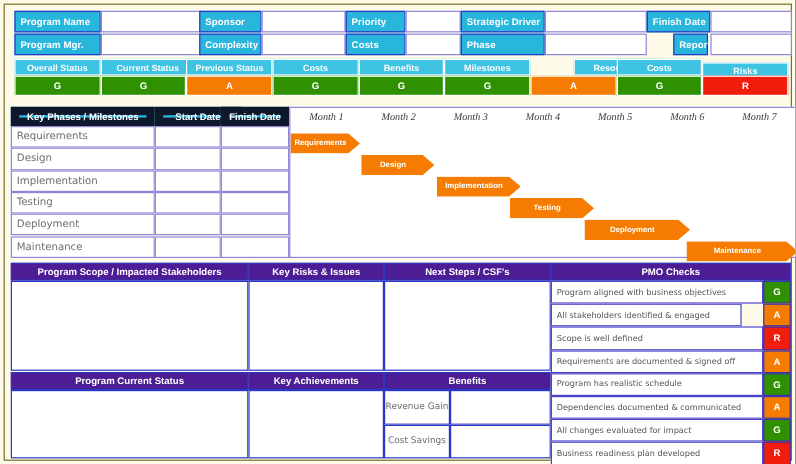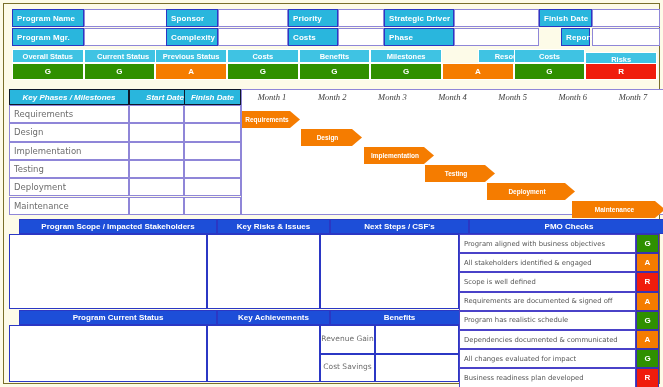--- a/index.html
+++ b/index.html
@@ -32,21 +32,21 @@
   .st{
     color:#ffffff;font-weight:bold;font-size:8px;
     display:flex;align-items:center;justify-content:center;
     border:1px solid #ffffff;
   }
 
   
   .mhdr{
     background:#29b6dd;color:#fff;font-weight:bold;font-size:8px;
     display:flex;align-items:center;justify-content:center;
-    border:1px solid #0f172a;white-space:nowrap;font-style:italic;
+    border:7px solid #0f172a;white-space:nowrap;
   }
   .mcell{
     background:#fff;border:1px solid #8f86d8;
     font-size:8.5px;color:#6d6d6d;display:flex;align-items:center;padding-left:4px;
     font-family:"DejaVu Sans", sans-serif;
   }
 
   
   #gantt{
     left:237px;top:85px;width:423px;height:126px;
@@ -59,23 +59,23 @@
   .arrow{
     position:absolute;height:17px;background:#f57c00;
     color:#fff;font-size:6.5px;font-weight:bold;
     display:flex;align-items:center;justify-content:center;
     clip-path:polygon(0 0, calc(100% - 10px) 0, 100% 50%, calc(100% - 10px) 100%, 0 100%);
     padding-right:8px;white-space:nowrap;
   }
 
   
   .panelhdr{
-    background:#1d4ed8;color:#fff;font-weight:bold;font-size:8px;
-    display:flex;align-items:center;justify-content:center;
-    border:1px solid #2b37c4;white-space:nowrap;margin-left:10px;
+    background:#4c1d95;color:#fff;font-weight:bold;font-size:8px;
+    display:flex;align-items:center;justify-content:center;
+    border:1px solid #2b37c4;white-space:nowrap;
   }
   .panelbody{background:#fff;border:1px solid #2b37c4;}
 
   .pmorow{
     background:#fff;border:1px solid #4a42c8;
     font-size:6.8px;color:#555;display:flex;align-items:center;
     padding-left:4px;font-family:"DejaVu Sans", sans-serif;white-space:nowrap;
   }
   .pmobadge{
     color:#fff;font-weight:bold;font-size:8px;
@@ -191,21 +191,21 @@
         <div class="abs panelhdr" style="left: 316px; top: 306px; width: 139px; height: 15px;">Benefits</div>
         <div class="abs panelbody" style="left: 5px; top: 321px; width: 198px; height: 57px;"></div>
         <div class="abs panelbody" style="left: 203px; top: 321px; width: 113px; height: 57px;"></div>
         <div class="abs ben" style="left: 316px; top: 321px; width: 55px; height: 28.5px;">Revenue Gain</div>
         <div class="abs ben" style="left: 371px; top: 321px; width: 84px; height: 28.5px;"></div>
         <div class="abs ben" style="left: 316px; top: 349.5px; width: 55px; height: 28.5px;">Cost Savings</div>
         <div class="abs ben" style="left: 371px; top: 349.5px; width: 84px; height: 28.5px;"></div>
         <div class="abs panelhdr" style="left: 455px; top: 215px; width: 200px; height: 15px;">PMO Checks</div>
         <div class="abs pmorow" style="left: 455px; top: 230px; width: 177px; height: 19.2px;">Program aligned with business objectives</div>
         <div class="abs pmobadge" style="left: 632px; top: 230px; width: 23px; height: 19.2px; background: rgb(47, 144, 0);">G</div>
-        <div class="abs pmorow" style="left: 455px; top: 249.2px; width: 177px; height: 19.2px;">All stakeholders identified &amp; engaged</div>
+        <div class="abs pmorow" style="left: 455px; top: 249.2px; width: 159px; height: 19.2px;">All stakeholders identified &amp; engaged</div>
         <div class="abs pmobadge" style="left: 632px; top: 249.2px; width: 23px; height: 19.2px; background: rgb(245, 124, 0);">A</div>
         <div class="abs pmorow" style="left: 455px; top: 268.4px; width: 177px; height: 19.2px;">Scope is well defined</div>
         <div class="abs pmobadge" style="left: 632px; top: 268.4px; width: 23px; height: 19.2px; background: rgb(240, 28, 12);">R</div>
         <div class="abs pmorow" style="left: 455px; top: 287.6px; width: 177px; height: 19.2px;">Requirements are documented &amp; signed off</div>
         <div class="abs pmobadge" style="left: 632px; top: 287.6px; width: 23px; height: 19.2px; background: rgb(245, 124, 0);">A</div>
         <div class="abs pmorow" style="left: 455px; top: 306.8px; width: 177px; height: 19.2px;">Program has realistic schedule</div>
         <div class="abs pmobadge" style="left: 632px; top: 306.8px; width: 23px; height: 19.2px; background: rgb(47, 144, 0);">G</div>
         <div class="abs pmorow" style="left: 455px; top: 326px; width: 177px; height: 19.2px;">Dependencies documented &amp; communicated</div>
         <div class="abs pmobadge" style="left: 632px; top: 326px; width: 23px; height: 19.2px; background: rgb(245, 124, 0);">A</div>
         <div class="abs pmorow" style="left: 455px; top: 345.2px; width: 177px; height: 19.2px;">All changes evaluated for impact</div>

